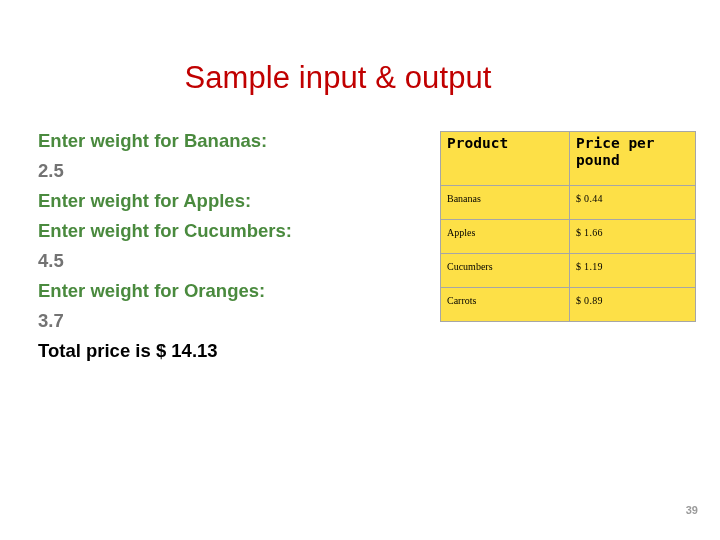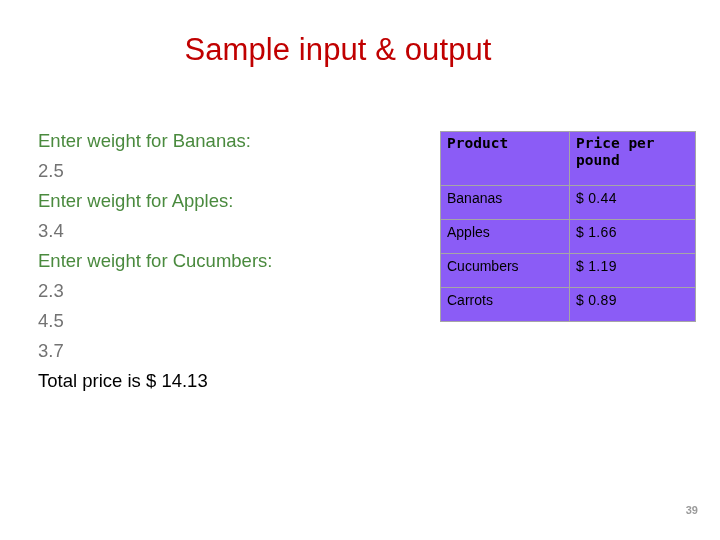--- a/index.html
+++ b/index.html
@@ -17,21 +17,21 @@
   #slide {
     position: relative;
     width: 720px;
     height: 540px;
     background: #ffffff;
   }
   
   #slide-title {
     position: absolute;
     left: 0;
-    top: 32px;
+    top: 60px;
     width: 676px;
     text-align: center;
     color: #c00000;
     font-family: "Liberation Sans", sans-serif;
     font-size: 31px;
     font-weight: 400;
     letter-spacing: 0.1px;
     white-space: nowrap;
   }
   
@@ -39,60 +39,61 @@
     position: absolute;
     left: 38px;
     top: 126px;
     width: 380px;
   }
   .console-line {
     font-family: "Liberation Sans", sans-serif;
     font-size: 18.5px;
     line-height: 30px;
     white-space: pre;
+    font-weight: bold;
   }
   .prompt-line {
     color: #4a8a3e;
   }
   .value-line {
     color: #737373;
   }
   .total-line {
     color: #000000;
   }
   
   #price-table-wrap {
     position: absolute;
     left: 440px;
     top: 131px;
   }
   table#price-table {
     border-collapse: collapse;
     table-layout: fixed;
     width: 233px;
-    background: #8b5cf6;
+    background: #fde047;
   }
   table#price-table td,
   table#price-table th {
     border: 1px solid #a6a6a6;
     padding: 3px 5px 4px 6px;
     vertical-align: top;
     text-align: left;
     color: #000000;
   }
   table#price-table th {
     font-family: "DejaVu Sans Mono", monospace;
     font-size: 14.5px;
     font-weight: bold;
     line-height: 17px;
     height: 46px;
   }
   table#price-table td {
-    font-family: Liberation Sans, sans-serif;
-    font-size: 14px;
+    font-family: Liberation Serif, serif;
+    font-size: 10px;
     font-weight: 400;
     line-height: 19px;
     height: 26px;
   }
   .col-product { width: 129px; }
   .col-price   { width: 126px; }
   td.price-cell {
     font-family: "DejaVu Sans", sans-serif;
     letter-spacing: 0.3px;
   }
@@ -111,24 +112,23 @@
 <body>
 
 <div id="slide">
 
   <div id="slide-title">Sample input &amp; output</div>
 
   <div id="console-block">
     <div class="console-line prompt-line">Enter weight for Bananas:</div>
     <div class="console-line value-line">2.5</div>
     <div class="console-line prompt-line">Enter weight for Apples:</div>
-    <div class="console-line value-line">3.4</div>
     <div class="console-line prompt-line">Enter weight for Cucumbers:</div>
-    <div class="console-line value-line">2.3</div>
     <div class="console-line value-line">4.5</div>
+    <div class="console-line prompt-line">Enter weight for Oranges:</div>
     <div class="console-line value-line">3.7</div>
     <div class="console-line total-line">Total price is $ 14.13</div>
   </div>
 
   <div id="price-table-wrap">
     <table id="price-table">
       <colgroup>
         <col class="col-product">
         <col class="col-price">
       </colgroup>

